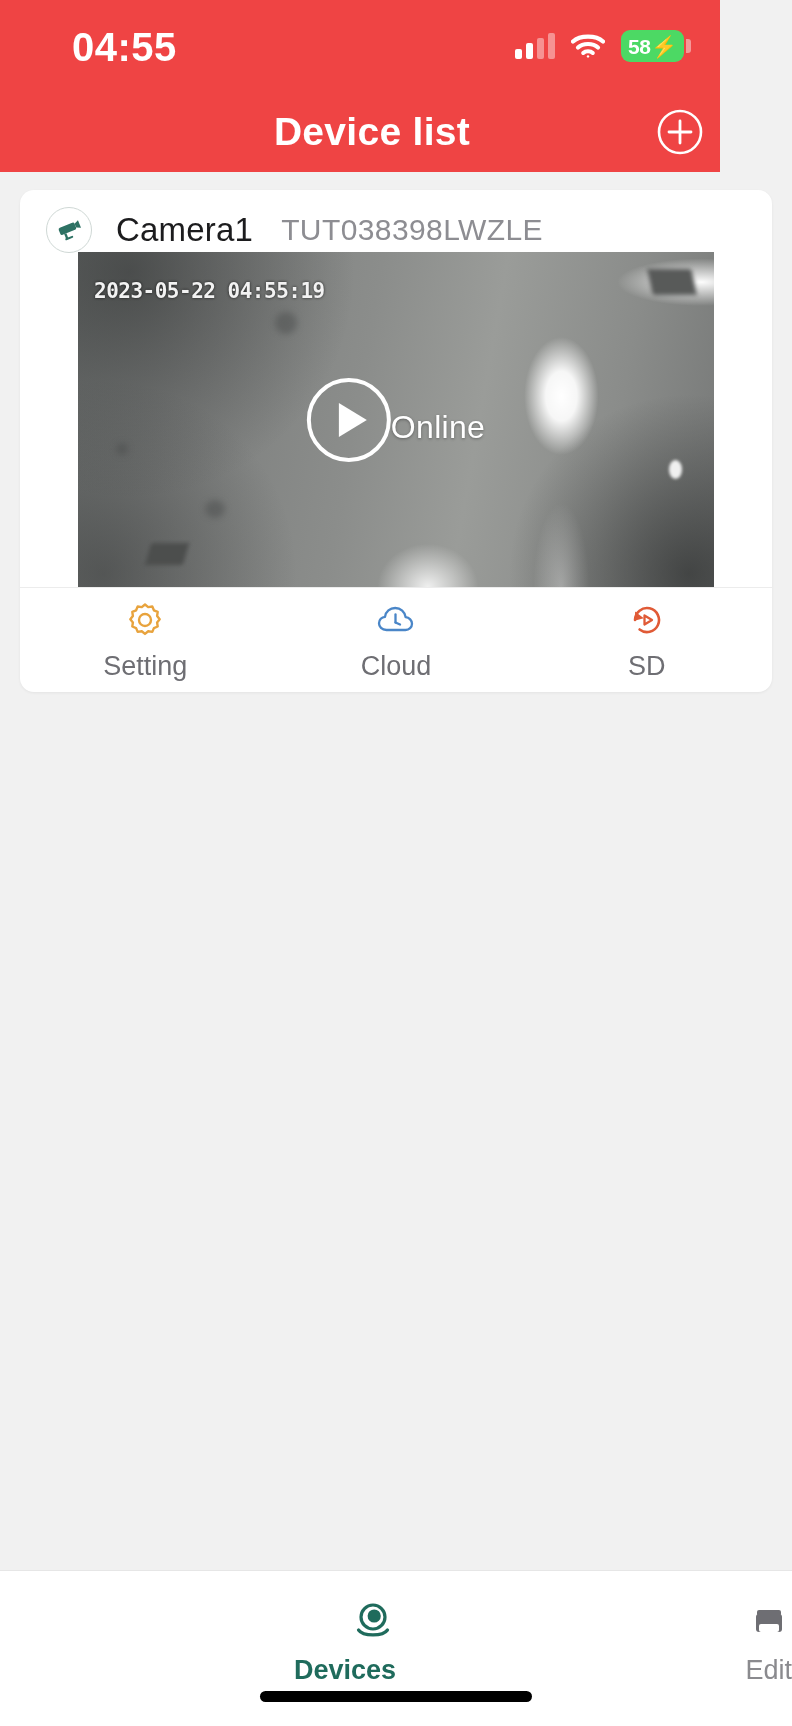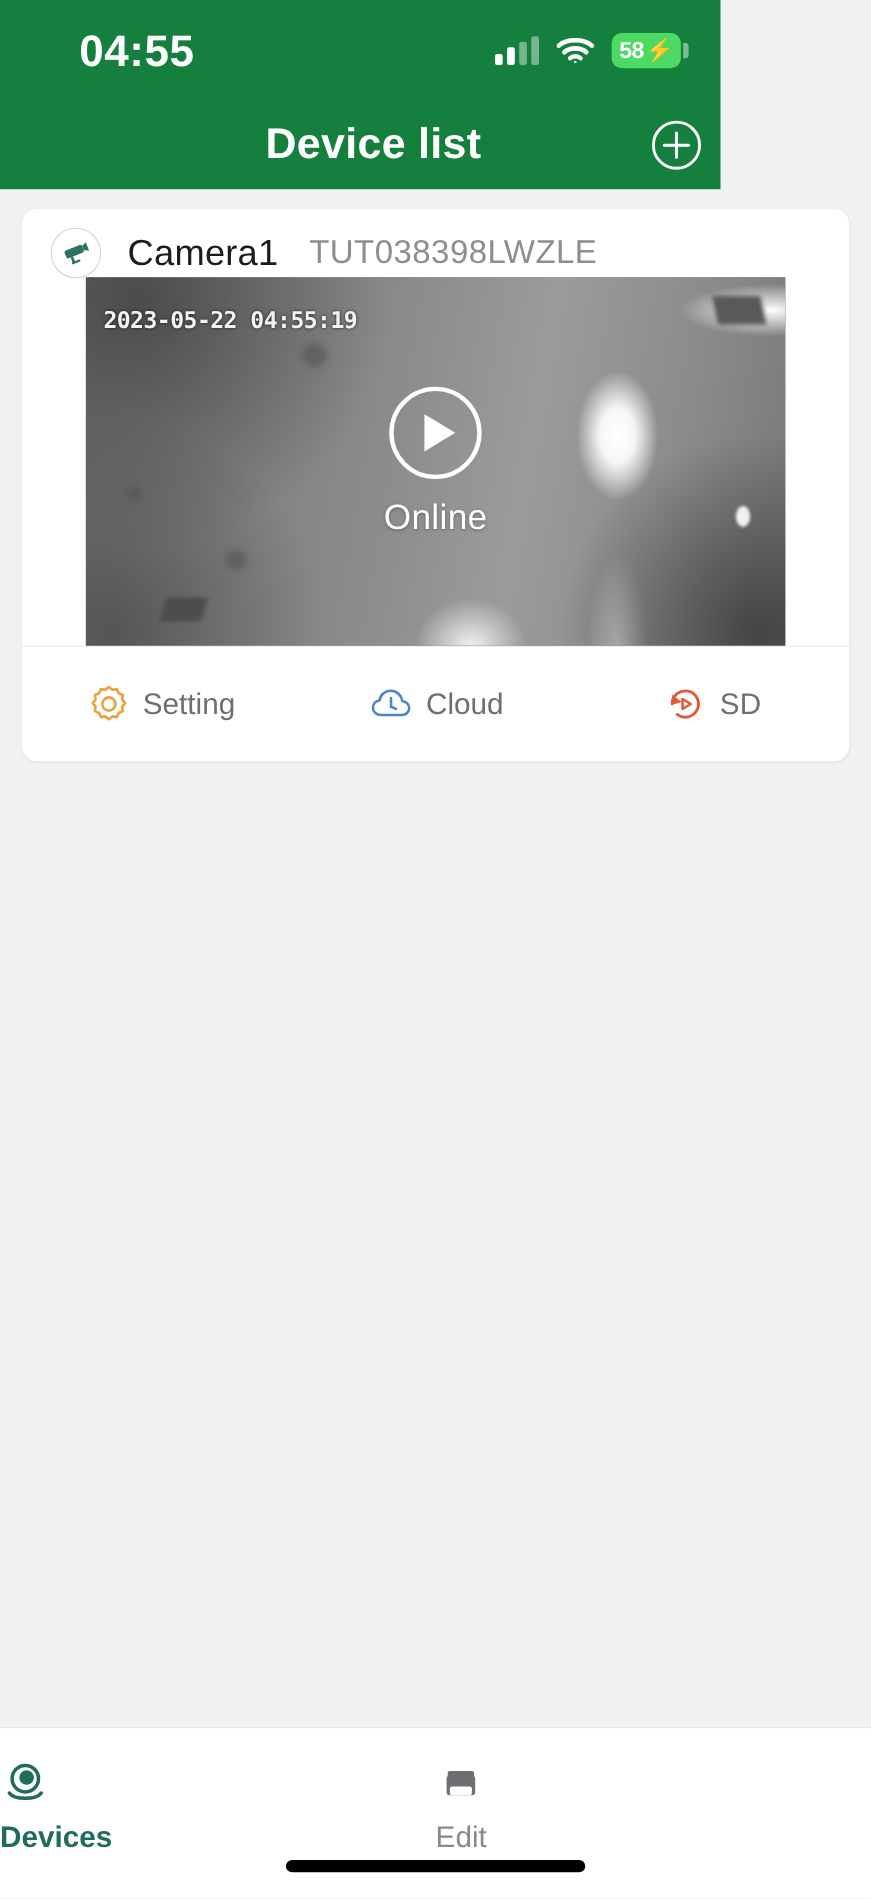--- a/index.html
+++ b/index.html
@@ -6,22 +6,22 @@
   html, body {
     width:792px; height:1726px;
     font-family:"Liberation Sans", sans-serif;
     background:#f1f1f1;
     overflow:hidden;
   }
   .phone { position:relative; width:792px; height:1726px; background:#f1f1f1; }
 
   
   .header {
-    position:absolute; top:0; left:0; width:655px; height:172px;
-    background:#15803d;
+    position:absolute; top:0; left:0; width:720px; height:172px;
+    background:#ef4444;
   }
   .statusbar {
     position:absolute; top:0; left:0; width:100%; height:92px;
   }
   .status-time {
     position:absolute; left:72px; top:25px;
     color:#ffffff; font-size:40px; font-weight:bold;
     letter-spacing:0.5px;
   }
   .status-right {
@@ -111,21 +111,21 @@
     position:absolute; background:#4c4e4d; filter:blur(2px);
   }
   .timestamp {
     position:absolute; left:16px; top:27px;
     color:#f2f2f2; font-family:"DejaVu Sans Mono", monospace;
     font-size:21px; font-weight:bold; letter-spacing:-0.5px;
     text-shadow:0 0 3px rgba(0,0,0,0.75);
   }
   .play-wrap {
     position:absolute; left:50%; top:50%; transform:translate(-50%,-50%);
-    display:flex; flex-direction:column; align-items:center;
+    display:flex; flex-direction:row; align-items:center;
     cursor:pointer;
   }
   .play-circle {
     width:84px; height:84px; border-radius:50%;
     border:4px solid #ffffff;
     display:flex; align-items:center; justify-content:center;
   }
   .play-tri {
     width:0; height:0; margin-left:8px;
     border-left:28px solid #ffffff;
@@ -136,36 +136,36 @@
     margin-top:16px; color:#ffffff; font-size:32px; letter-spacing:0.3px;
     text-shadow:0 1px 3px rgba(0,0,0,0.35);
   }
 
   
   .actions {
     display:flex; border-top:1px solid #ececec;
     height:105px; align-items:center;
   }
   .action {
-    flex:1; display:flex; 
+    flex:1; display:flex; flex-direction:column;
     align-items:center; justify-content:center; gap:9px;
     cursor:pointer;
   }
   .action-label { color:#6e6e73; font-size:27px; }
   .action-icon { width:44px; height:44px; display:block; }
 
   
   .tabbar {
     position:absolute; bottom:0; left:0; width:792px; height:156px;
     background:#ffffff; border-top:1px solid #e6e6e6;
     display:flex;
   }
   .tab {
     flex:1; display:flex; flex-direction:column;
-    align-items:flex-start; justify-content:flex-start;
+    align-items:flex-end; justify-content:flex-start;
     padding-top:26px; gap:12px; cursor:pointer;
   }
   .tab-label { font-size:27px; color:#8a8a8e; }
   .tab.active .tab-label { color:#1f6b5c; font-weight:bold; }
   .tab-icon { width:46px; height:46px; display:block; }
   .home-indicator {
     position:absolute; bottom:24px; left:50%; transform:translateX(-50%);
     width:272px; height:11px; border-radius:6px; background:#000000;
   }
 </style>

